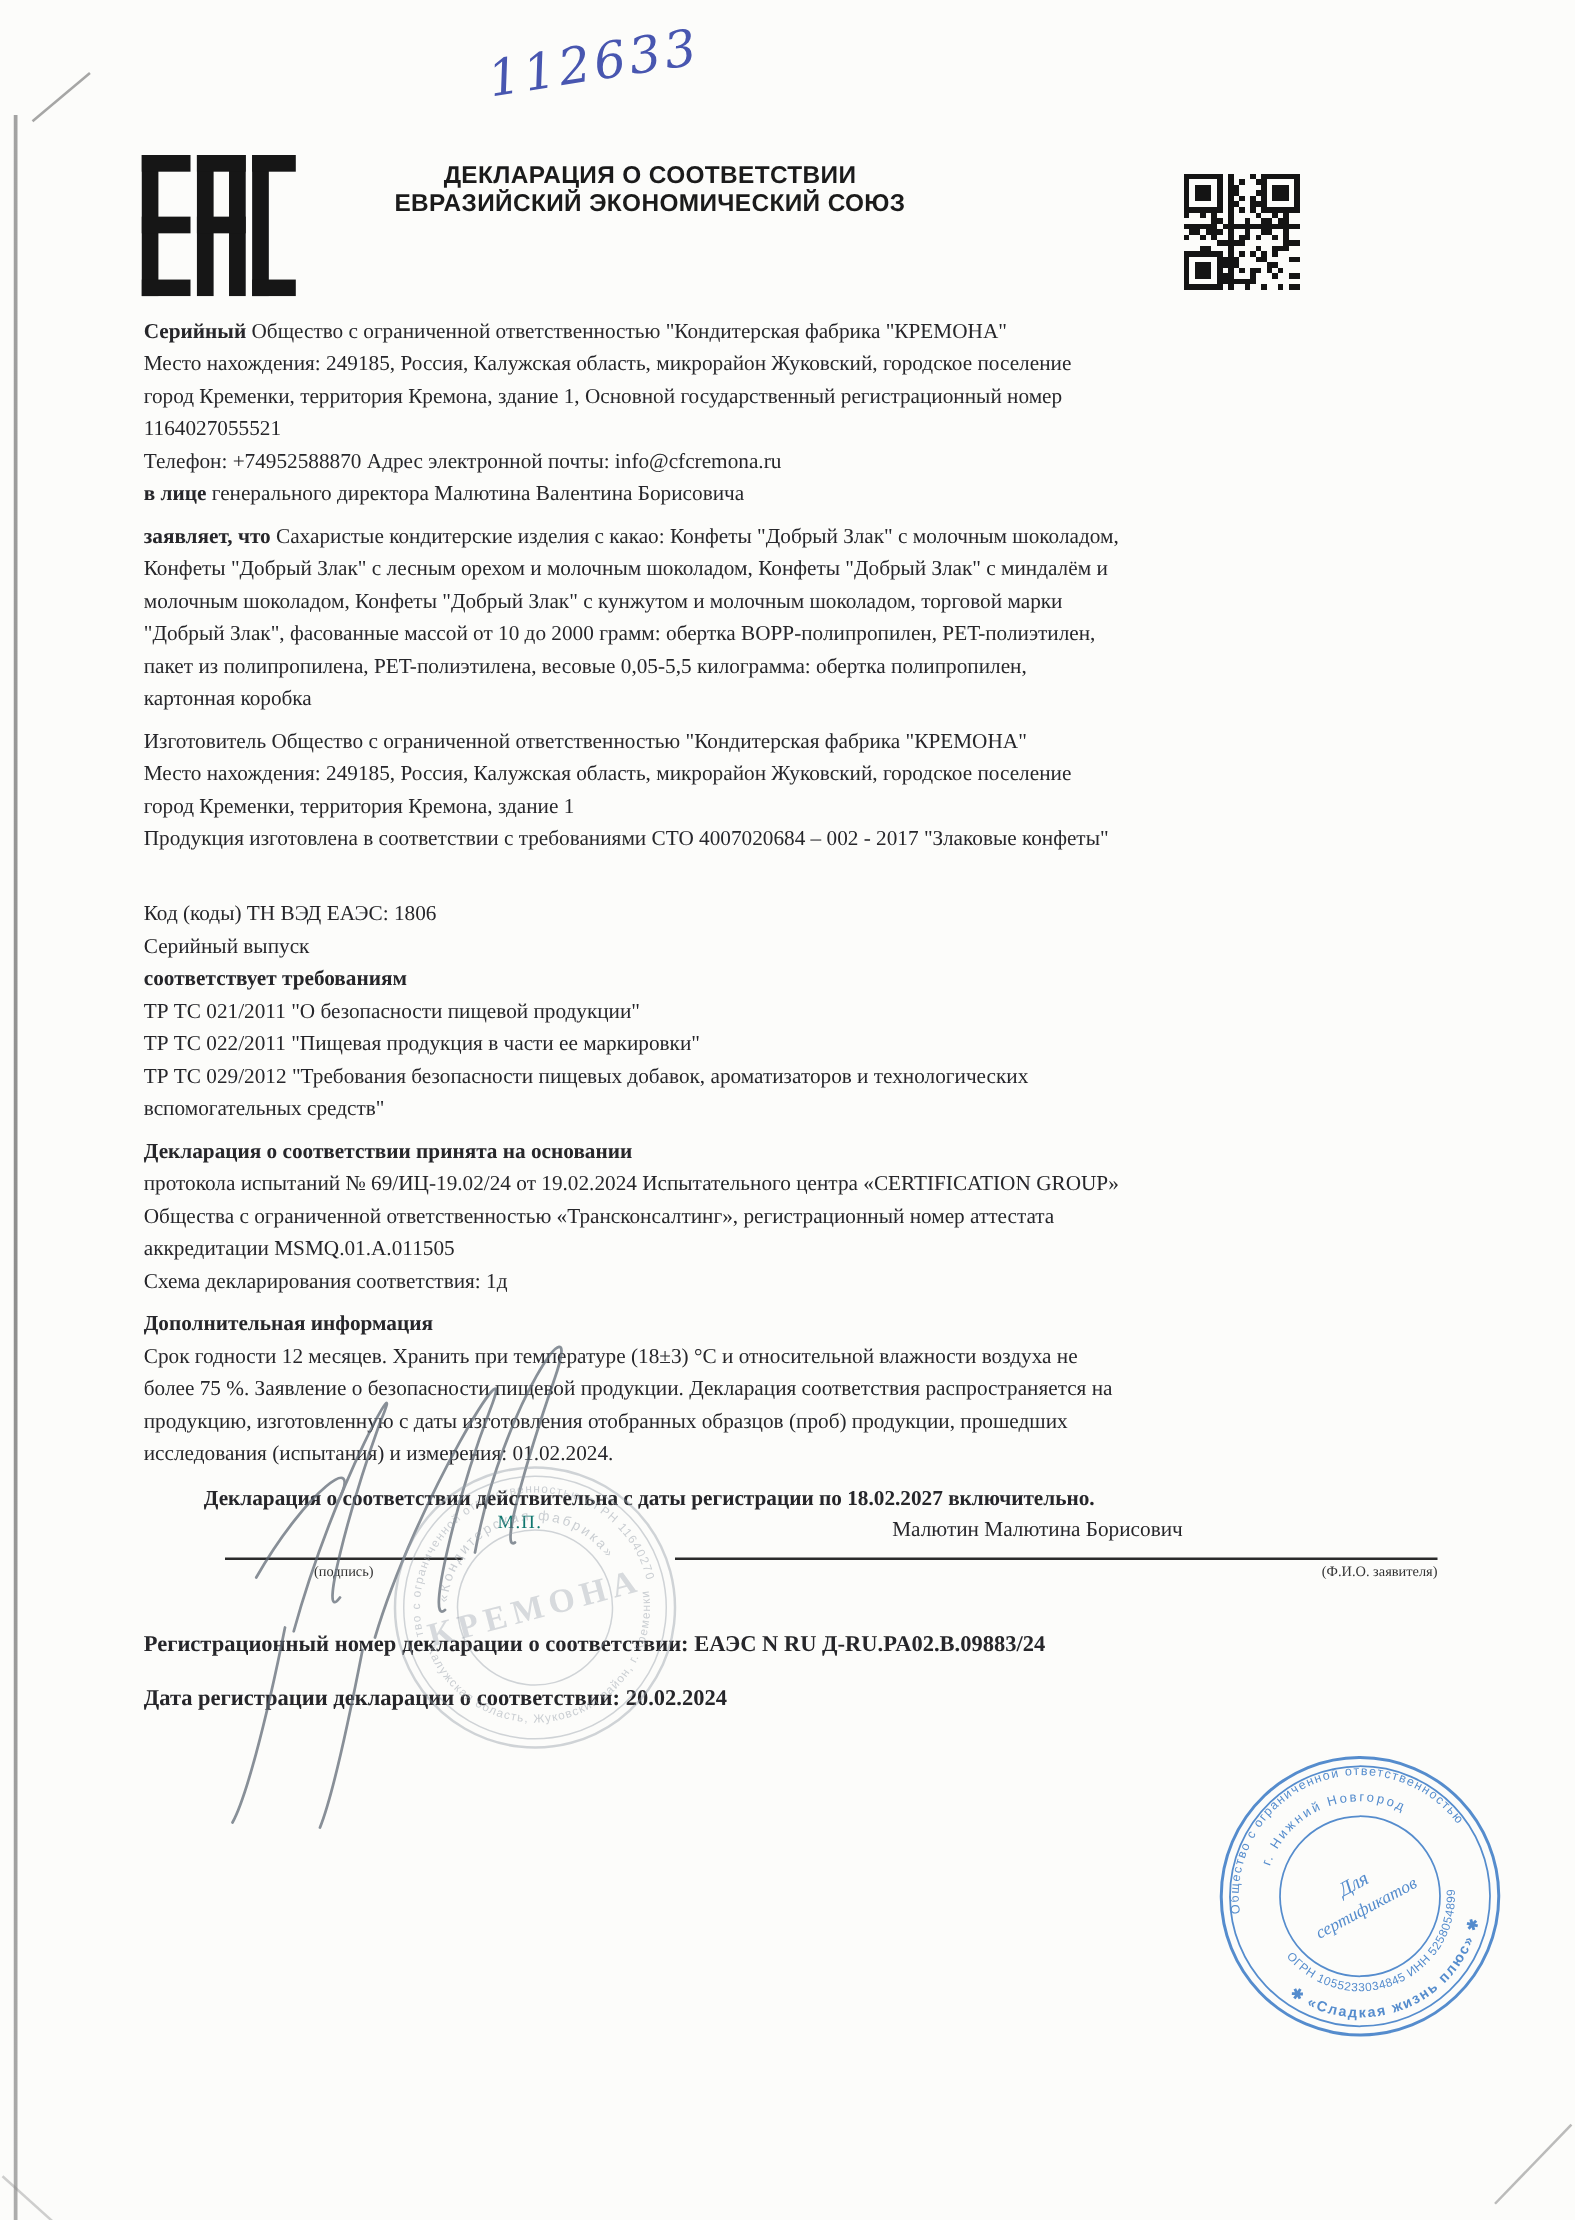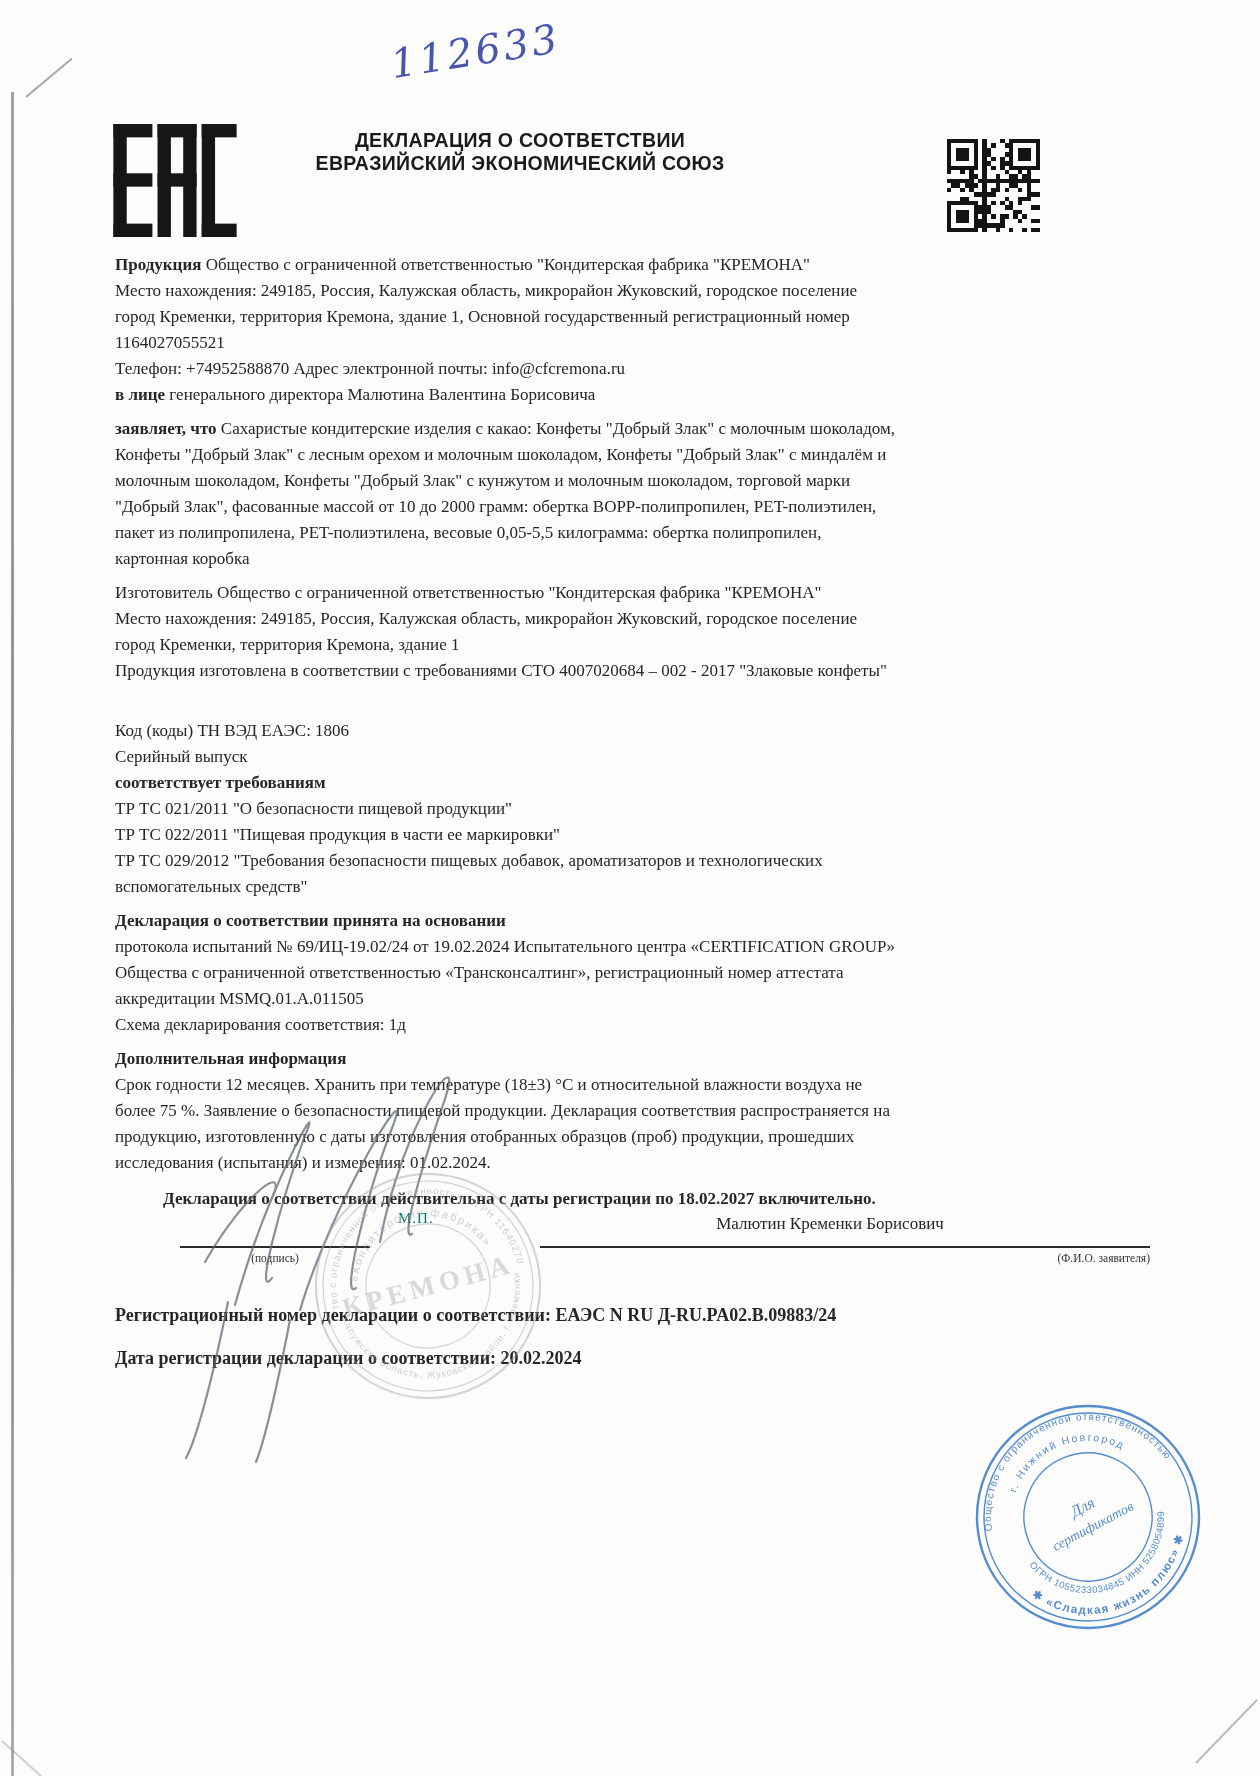--- a/index.html
+++ b/index.html
@@ -311,21 +311,21 @@
       <rect x="6" y="20" width="1" height="1" fill="#141414"></rect>
       <rect x="8" y="20" width="1" height="1" fill="#141414"></rect>
       <rect x="11" y="20" width="1" height="1" fill="#141414"></rect>
       <rect x="14" y="20" width="1" height="1" fill="#141414"></rect>
       <rect x="17" y="20" width="1" height="1" fill="#141414"></rect>
       <rect x="19" y="20" width="1" height="1" fill="#141414"></rect>
       <rect x="20" y="20" width="1" height="1" fill="#141414"></rect>
     </svg>
 
   <div class="doc-col">
-    <p class="p"><span class="lead">Продукция</span><span> Общество с ограниченной ответственностью "Кондитерская фабрика "КРЕМОНА"
+    <p class="p"><span class="lead">Серийный</span><span> Общество с ограниченной ответственностью "Кондитерская фабрика "КРЕМОНА"
 Место нахождения: 249185, Россия, Калужская область, микрорайон Жуковский, городское поселение
 город Кременки, территория Кремона, здание 1, Основной государственный регистрационный номер
 1164027055521
 Телефон: +74952588870 Адрес электронной почты: info@cfcremona.ru</span></p>
     <p class="p"><span class="lead">в лице</span><span> генерального директора Малютина Валентина Борисовича</span></p>
     <p class="p mt8"><span class="lead">заявляет, что</span><span> Сахаристые кондитерские изделия с какао: Конфеты "Добрый Злак" с молочным шоколадом,
 Конфеты "Добрый Злак" с лесным орехом и молочным шоколадом, Конфеты "Добрый Злак" с миндалём и
 молочным шоколадом, Конфеты "Добрый Злак" с кунжутом и молочным шоколадом, торговой марки
 "Добрый Злак", фасованные массой от 10 до 2000 грамм: обертка BOPP-полипропилен, PET-полиэтилен,
 пакет из полипропилена, PET-полиэтилена, весовые 0,05-5,5 килограмма: обертка полипропилен,
@@ -348,21 +348,21 @@
 Схема декларирования соответствия: 1д</p>
     <p class="p hb mt8">Дополнительная информация</p>
     <p class="p">Срок годности 12 месяцев. Хранить при температуре (18±3) °С и относительной влажности воздуха не
 более 75 %. Заявление о безопасности пищевой продукции. Декларация соответствия распространяется на
 продукцию, изготовленную с даты изготовления отобранных образцов (проб) продукции, прошедших
 исследования (испытания) и измерения: 01.02.2024.</p>
     <p class="p hb mt10">Декларация о соответствии действительна с даты регистрации по 18.02.2027 включительно.</p>
 
     <div class="sig-block">
       <span class="mp">М.П.</span>
-      <div class="fio">Малютин Кременки Борисович</div>
+      <div class="fio">Малютин Малютина Борисович</div>
       <div class="line-left"></div>
       <div class="line-right"></div>
       <div class="cap-left">(подпись)</div>
       <div class="cap-right">(Ф.И.О. заявителя)</div>
     </div>
 
     <p class="p reg">Регистрационный номер декларации о соответствии: ЕАЭС N RU Д-RU.PA02.B.09883/24</p>
     <p class="p reg reg2">Дата регистрации декларации о соответствии: 20.02.2024</p>
   </div>
 

